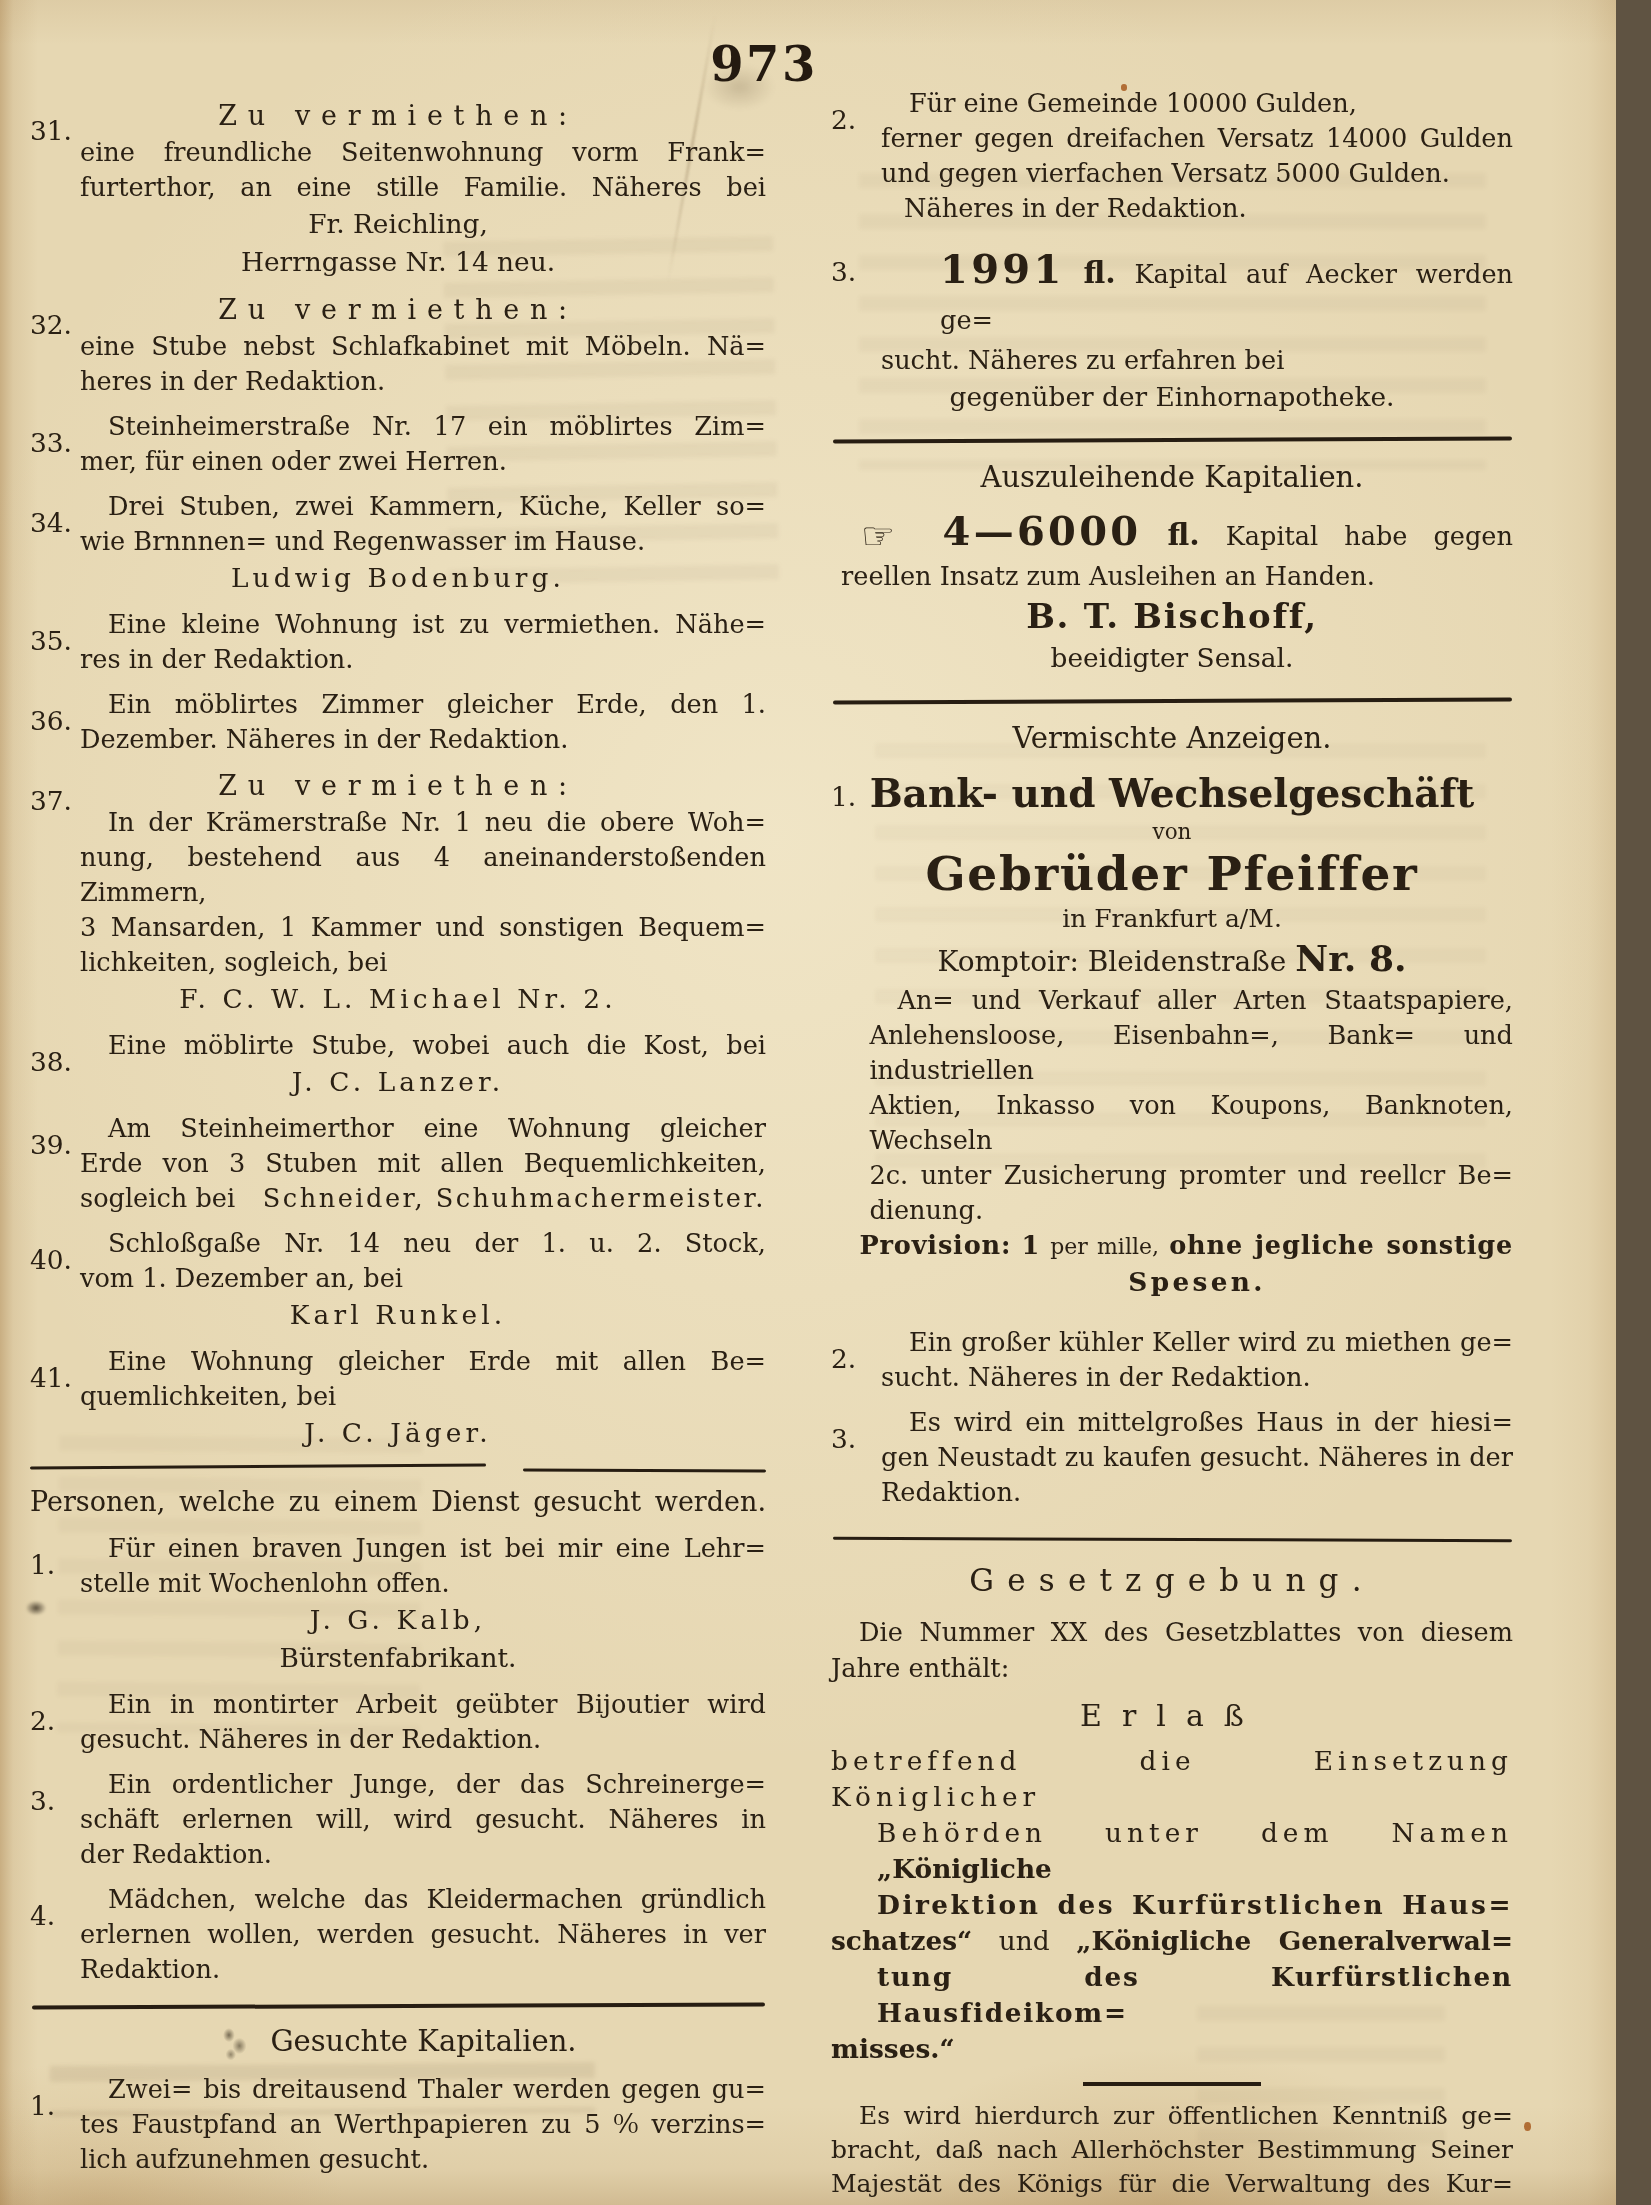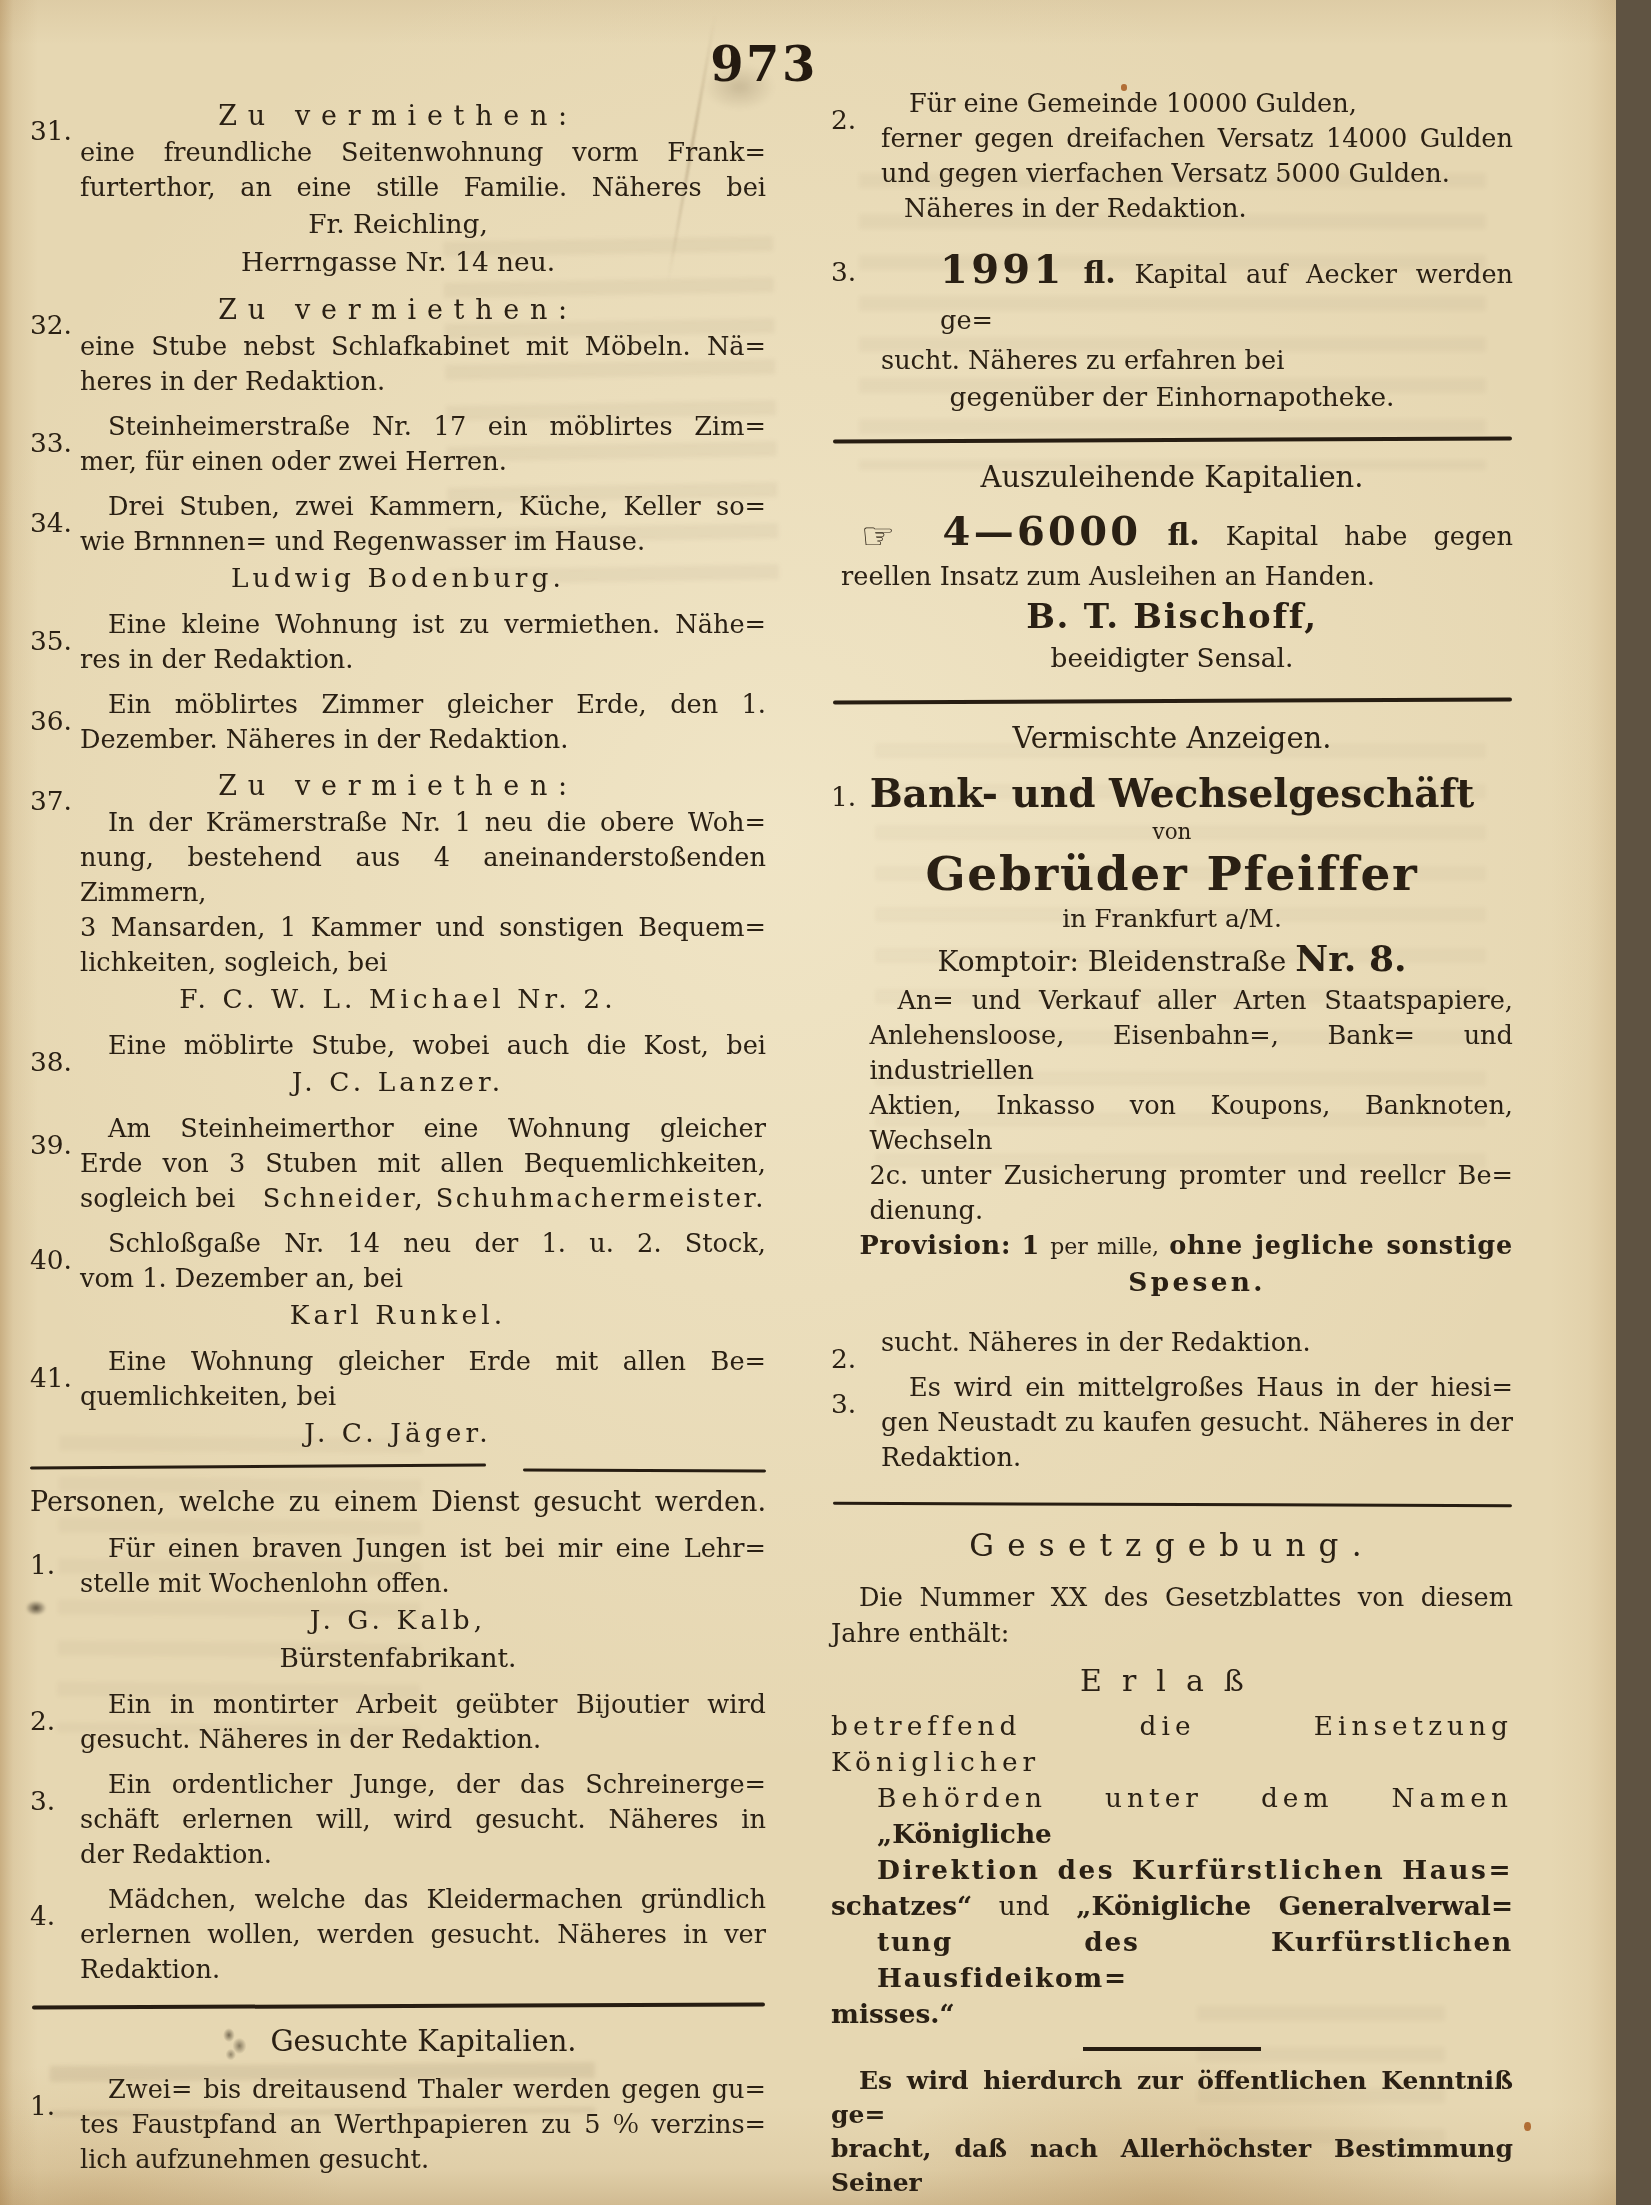--- a/index.html
+++ b/index.html
@@ -72,21 +72,21 @@
   .prov .pb{font-weight:bold;letter-spacing:0.8px;}
   .prov .prm{font-size:22px;}
   .spesen{text-align:center;font-weight:bold;font-size:26.4px;letter-spacing:3.3px;line-height:36px;}
 
   .law-head{text-align:center;font-size:31px;letter-spacing:13.2px;line-height:43px;margin:18px 0 11.6px;}
   .erlass{text-align:center;font-size:30px;letter-spacing:20px;line-height:43px;margin:8.3px 0 6.6px;}
   .d{font-size:26.4px;line-height:36px;}
   .d-sp{letter-spacing:5px;}
   .d-ind{padding-left:46px;}
   .bold{font-weight:bold;}
-  .law-body .ln{font-size:25px;line-height:34px;font-weight:bold;}
+  .law-body .ln{font-size:25px;line-height:34px;}
   .law-intro .ln{font-size:25.6px;line-height:36px;}
 
   .ghost{position:absolute;pointer-events:none;filter:blur(2.1px);opacity:.5;}
   .gh-rows{background:repeating-linear-gradient(to bottom, rgba(113,91,60,.20) 0 16.5px, rgba(113,91,60,0) 16.5px 45px);}
   .gh-rows2{background:repeating-linear-gradient(to bottom, rgba(113,91,60,.13) 0 15px, rgba(113,91,60,0) 15px 41px);}
   .gh-blob{background:radial-gradient(closest-side, rgba(100,82,54,.45), transparent 75%);}
   .crease{position:absolute;left:690px;top:13.2px;width:2.5px;height:272px;transform:rotate(10deg);filter:blur(1.3px);
     background:linear-gradient(to bottom, rgba(120,95,60,0), rgba(120,95,60,.30), rgba(120,95,60,0));}
   .speck{position:absolute;border-radius:50%;background:#a85c20;opacity:.85;}
   .blot{position:absolute;left:21.5px;top:1598px;width:28px;height:20px;filter:blur(0.8px);
@@ -304,20 +304,21 @@
         <span class="pb">Provision:</span>
         <span class="pb">1</span>
         <span class="prm">per mille,</span>
         <span class="pb">ohne jegliche sonstige</span>
       </div>
       <div class="spesen">Spesen.</div>
     </div>
 
     <div class="ad" style="margin-top:25px;">
       <span class="num">2.</span>
+      <div class="ln jl fi">Ein großer kühler Keller wird zu miethen ge=</div>
       <div class="ln">sucht. Näheres in der Redaktion.</div>
     </div>
 
     <div class="ad">
       <span class="num">3.</span>
       <div class="ln jl fi">Es wird ein mittelgroßes Haus in der hiesi=</div>
       <div class="ln jl">gen Neustadt zu kaufen gesucht. Näheres in der</div>
       <div class="ln">Redaktion.</div>
     </div>
 

